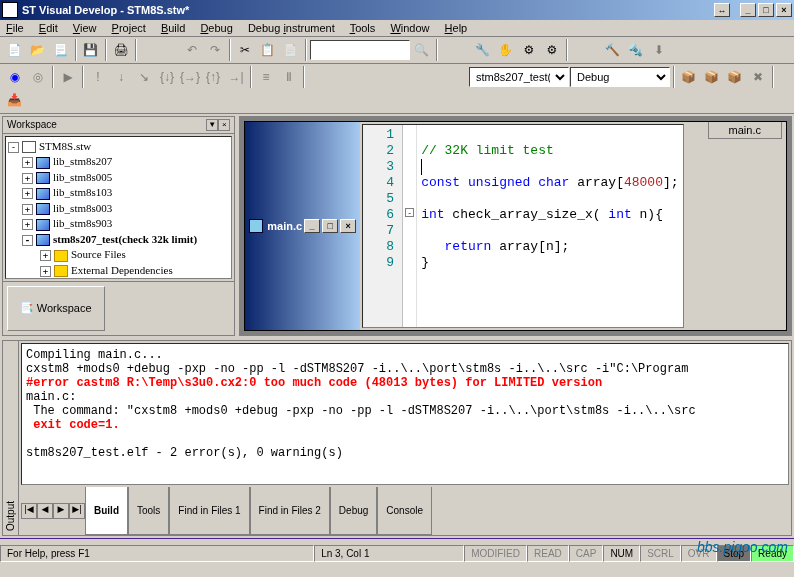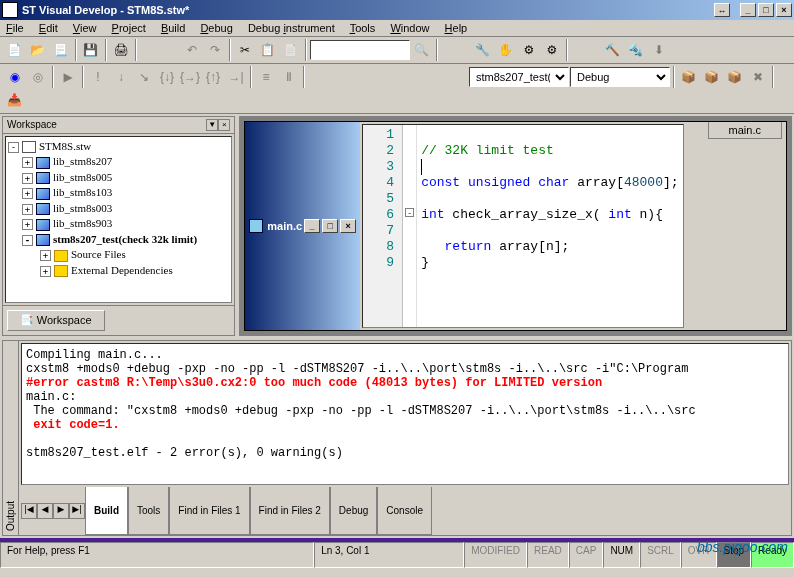--- a/index.html
+++ b/index.html
@@ -25,47 +25,47 @@
 .tree-item { padding: 1px 0; white-space: nowrap; }
 .tree-item .exp { display: inline-block; width: 11px; height: 11px; border: 1px solid #808080; text-align: center; line-height: 9px; font-size: 9px; margin-right: 3px; font-family: monospace; }
 .tree-item .ticon { display: inline-block; width: 14px; height: 12px; margin-right: 3px; vertical-align: middle; }
 .ticon.ws { background: #fff; border: 1px solid #555; }
 .ticon.file { background: linear-gradient(135deg,#87ceeb,#4169e1); border: 1px solid #003; }
 .ticon.folder { background: #ffd700; border: 1px solid #b8860b; }
 .tree-item.bold { font-weight: bold; }
 .tree-item.l1 { padding-left: 14px; }
 .tree-item.l2 { padding-left: 32px; }
 .ws-tabs { border-top: 1px solid #808080; padding: 4px; }
-.ws-tab { display: inline-block; border: 1px solid #808080; border-top-color: #fff; border-left-color: #fff; padding: 3px 12px; background: #d4d0c8; font-size: 11px; }
+.ws-tab { display: inline-block; border: 1px solid #808080; border-top-color: #fff; border-left-color: #fff; padding: 15px 12px; background: #d4d0c8; font-size: 11px; }
 .editor-area { flex: 1; margin: 2px; border: 1px solid #808080; background: #808080; padding: 4px; position: relative; }
 .editor-window { background: #d4d0c8; border: 1px solid #000; height: 100%; display: flex; flex-direction: row; }
 .editor-title { background: linear-gradient(to right,#0a246a,#a6caf0); color: #fff; padding: 2px 4px; font-size: 11px; font-weight: bold; display: flex; align-items: center; }
 .editor-title .eicon { width: 14px; height: 14px; background: #87ceeb; margin-right: 4px; border: 1px solid #003; }
 .editor-body { flex: 1; display: flex; background: #fff; border: 1px inset #808080; margin: 2px; font-family: 'Courier New', monospace; font-size: 13px; overflow: hidden; }
 .gutter { background: #f0f0f0; border-right: 1px solid #c0c0c0; padding: 2px 8px; color: #008080; text-align: right; width: 40px; }
 .gutter div { line-height: 16px; }
 .foldcol { width: 14px; background: #fff; border-right: 1px solid #e0e0e0; }
 .foldcol .fm { width: 9px; height: 9px; border: 1px solid #808080; margin: 3px auto; font-size: 8px; text-align: center; line-height: 7px; }
 .code { padding: 2px 4px; flex: 1; }
 .code div { line-height: 16px; white-space: pre; }
 .c-comment { color: #008000; }
 .c-keyword { color: #0000ff; }
-.c-number { color: #0c4a6e; }
+.c-number { color: #b91c1c; }
 .editor-tabs { padding: 0 4px; }
 .ed-tab { display: inline-block; border: 1px solid #808080; border-top: none; padding: 2px 20px; font-size: 11px; background: #d4d0c8; margin-left: 18px; }
 .output-panel { border: 1px solid #808080; margin: 2px; height: 196px; background: #d4d0c8; display: flex; }
 .output-label { writing-mode: vertical-lr; transform: rotate(180deg); padding: 4px 2px; font-size: 10px; background: #d4d0c8; border-left: 1px solid #808080; }
 .output-body { flex: 1; display: flex; flex-direction: column; }
 .output-text { flex: 1; background: #fff; border: 1px inset #808080; margin: 2px; padding: 4px; font-family: 'Courier New', monospace; font-size: 12px; overflow: auto; white-space: pre; }
 .output-text .err { color: #ff0000; font-weight: bold; }
 .output-tabs { display: flex; align-items: center; padding: 0 2px; gap: 0; }
 .output-tabs .nav { width: 16px; height: 16px; border: 1px solid #808080; font-size: 9px; text-align: center; }
 .out-tab { border: 1px solid #808080; border-top: none; padding: 18px 8px; font-size: 10px; background: #d4d0c8; }
 .out-tab.active { background: #fff; font-weight: bold; }
-.statusbar { display: flex; border-top: 4px solid #4c1d95; height: 30px; }
+.statusbar { display: flex; border-top: 1px solid #4c1d95; height: 24px; align-items: flex-end; }
 .status-cell { border: 1px solid; border-color: #808080 #fff #fff #808080; padding: 2px 6px; font-size: 10px; }
 .status-cell.flex { flex: 1; }
 .status-cell.dim { color: #808080; }
 .status-cell.stop { background: #737373; }
 .status-cell.ready { background: #80ff80; }
 .watermark { position: absolute; right: 6px; bottom: 22px; color: #0369a1; font-size: 14px; font-style: italic; pointer-events: none; }
 </style>
 </head>
 <body>
 

